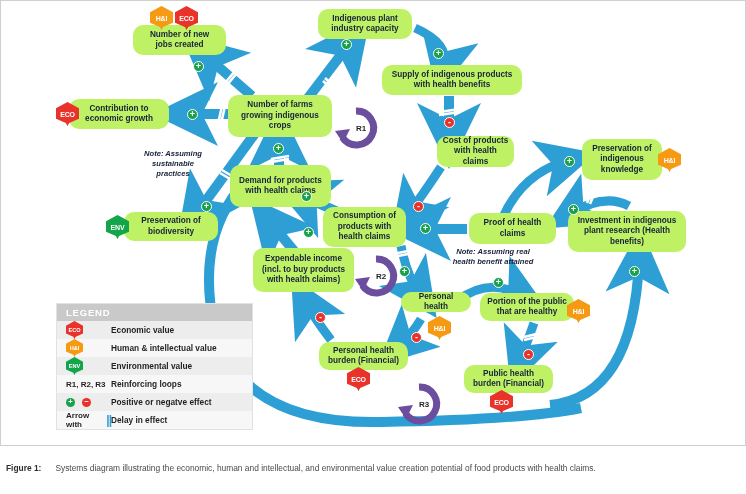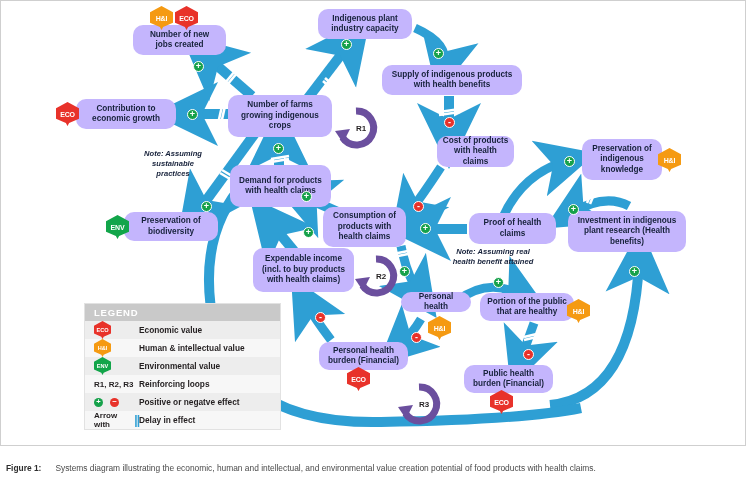--- a/index.html
+++ b/index.html
@@ -22,21 +22,21 @@
     background: #ffffff;
     overflow: hidden;
   }
   #svg-layer {
     position: absolute; left: 0; top: 0;
     width: 746px; height: 446px;
   }
   
   .node {
     position: absolute;
-    background: #c4b5fd;
+    background: #bef264;
     border-radius: 10px;
     color: #17223b;
     font-size: 8.2px;
     font-weight: bold;
     line-height: 1.28;
     text-align: center;
     display: flex;
     align-items: center;
     justify-content: center;
     padding: 3px 5px;
@@ -96,21 +96,20 @@
   .sign i { font-style: normal; position: relative; top: -0.5px; }
   
   #legend {
     position: absolute;
     left: 55px; top: 302px;
     width: 197px;
     z-index: 20;
     background: #f2f2f2;
     border: 1px solid #e2e2e2;
     font-size: 8px;
-    margin-left: 28px;
   }
   #legend .lg-head {
     background: #c9c9c9;
     color: #ffffff;
     font-size: 9.5px;
     font-weight: bold;
     letter-spacing: 0.8px;
     padding: 3px 0 3px 9px;
   }
   #legend .lg-row {
@@ -314,21 +313,21 @@
       </div>
 
     <div class="node" style="left:317px; top:8px;   width:94px;  height:30px;">
       <span>Indigenous plant<br>industry capacity</span>
       </div>
 
     <div class="node" style="left:381px; top:64px;  width:140px; height:30px;">
       <span>Supply of indigenous products<br>with health benefits</span>
       </div>
 
-    <div class="node" style="left:75px;  top:98px;  width:100px; height:30px;">
+    <div class="node" style="left:68px;  top:98px;  width:100px; height:30px;">
       <span>Contribution to<br>economic growth</span>
       </div>
 
     <div class="node" style="left:123px; top:211px; width:94px;  height:29px;">
       <span>Preservation of<br>biodiversity</span>
       </div>
 
     <div class="node" style="left:404px; top:135px; width:77px;  height:31px;margin-left:32px;">
       <span>Cost of products<br>with health claims</span>
       </div>

